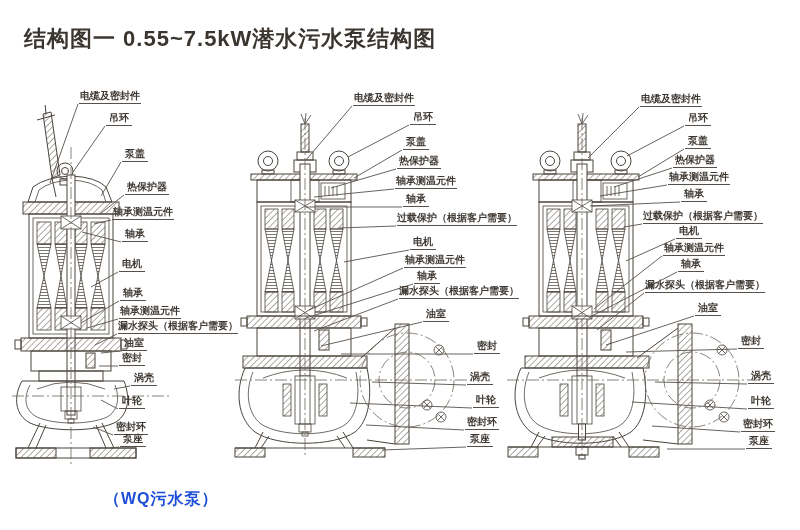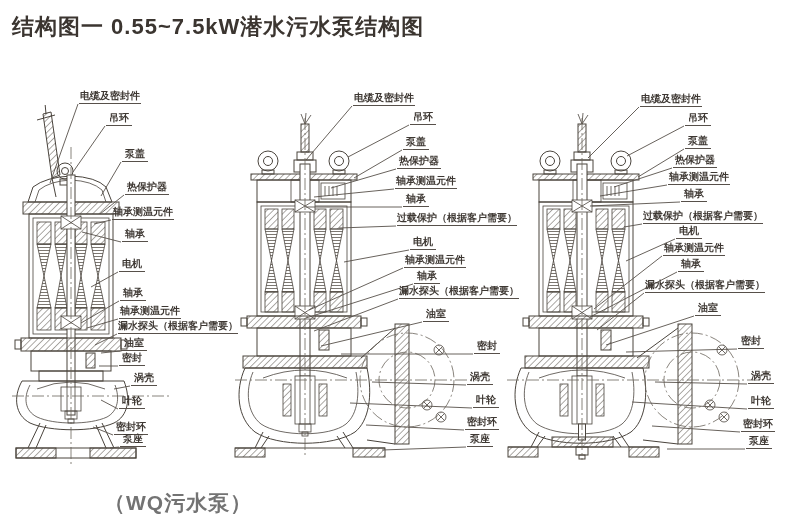--- a/index.html
+++ b/index.html
@@ -1,30 +1,30 @@
 <!DOCTYPE html>
 <html><head>
 <meta charset="utf-8">
 <style>
   html,body{margin:0;padding:0;background:#fff;}
   .page{position:relative;width:800px;height:530px;background:#ffffff;overflow:hidden;
         font-family:"Liberation Sans",sans-serif;color:#3e3833;}
-  .title{position:absolute;left:8px;top:8px;margin:4px;font-size:22px;font-weight:bold;
+  .title{position:absolute;left:8px;top:8px;margin:16px;font-size:22px;font-weight:bold;
          letter-spacing:1px;color:#3b3530;white-space:nowrap;}
   svg.pump{position:absolute;}
   #p1{left:10px;top:105px;}
   #p2{left:233px;top:110px;}
   #p3{left:505px;top:110px;}
   #leaders{position:absolute;left:0;top:0;pointer-events:none;}
   #leaders line{stroke:#57504a;stroke-width:0.9;}
   #labels{position:absolute;left:0;top:0;width:800px;height:530px;pointer-events:none;}
   .callout{position:absolute;font-size:10px;font-weight:bold;line-height:12px;
            text-align:center;white-space:nowrap;color:#3e3833;
            border-bottom:1px solid #57504a;padding-bottom:1px;}
-  .caption{position:absolute;top:489px;font-size:21px;font-weight:bold;color:#737373;
+  .caption{position:absolute;top:489px;font-size:16px;font-weight:bold;color:#1d4ed8;
            letter-spacing:1px;white-space:nowrap;}
   .draw{stroke:#4a443d;fill:none;stroke-width:1;}
   .thin{stroke-width:0.8;}
   .cl{stroke:#6b645c;stroke-width:0.8;fill:none;stroke-dasharray:12 3 2 3;}
 </style>
 </head>
 <body>
 
 <div class="page">
 

